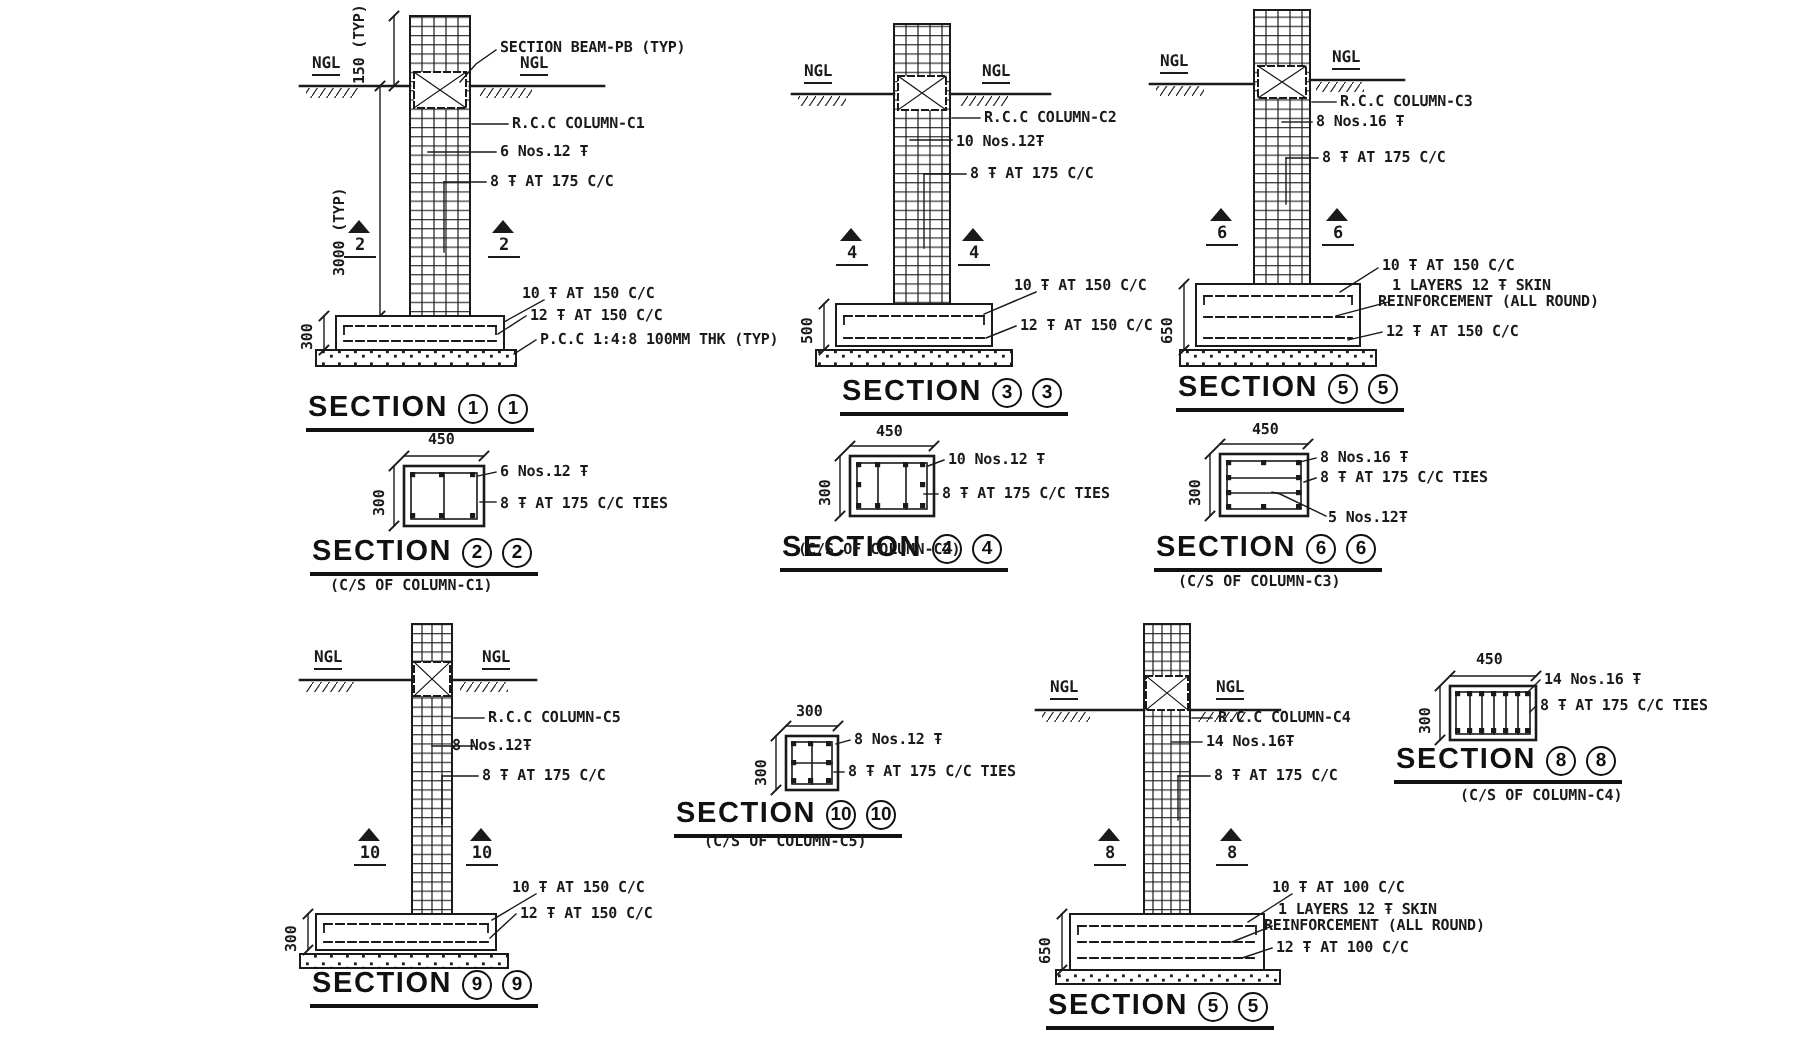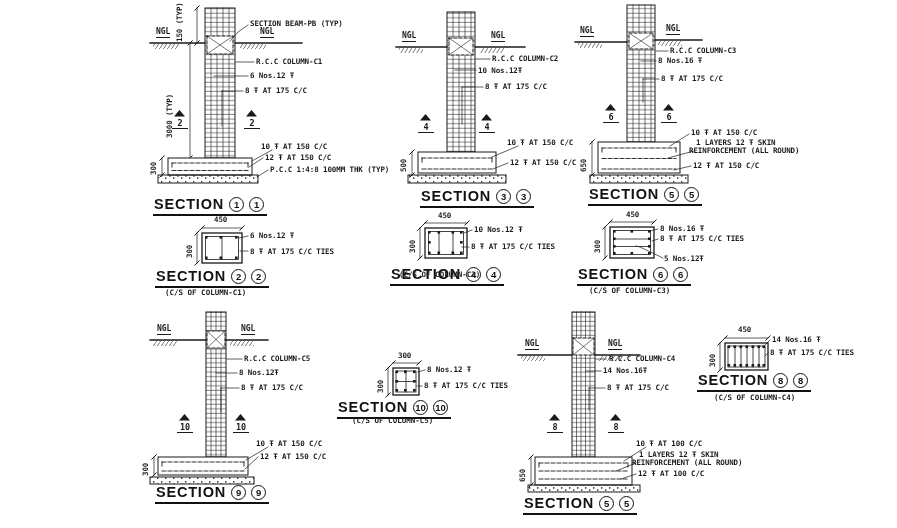--- a/index.html
+++ b/index.html
@@ -426,21 +426,21 @@
 <div class="title" style="left:577px;top:266px">
   <span>SECTION</span>
   <span class="circ">6</span>
   <span class="circ">6</span>
 </div>
 <span class="sub" style="left:589px;top:286px">(C/S OF COLUMN-C3)</span>
 
 <span class="lbl ngl" style="left:157px;top:325px">NGL</span>
 <span class="lbl ngl" style="left:241px;top:325px">NGL</span>
 <span class="lbl" style="left:244px;top:355px">R.C.C COLUMN-C5</span>
-<span class="lbl" style="left:239px;top:369px">8 Nos.12Ŧ</span>
+<span class="lbl" style="left:226px;top:369px">8 Nos.12Ŧ</span>
 <span class="lbl" style="left:241px;top:384px">8 Ŧ AT 175 C/C</span>
 <span class="lbl" style="left:256px;top:440px">10 Ŧ AT 150 C/C</span>
 <span class="lbl" style="left:260px;top:453px">12 Ŧ AT 150 C/C</span>
 <span class="lbl rot" style="left:142px;top:476px">300</span>
 <span class="mknum" style="left:177px;top:423px">10</span>
 <span class="mknum" style="left:233px;top:423px">10</span>
 <div class="title" style="left:155px;top:484px">
   <span>SECTION</span>
   <span class="circ">9</span>
   <span class="circ">9</span>
@@ -477,15 +477,15 @@
 
 <span class="lbl" style="left:738px;top:326px">450</span>
 <span class="lbl rot" style="left:709px;top:367px">300</span>
 <span class="lbl" style="left:772px;top:336px">14 Nos.16 Ŧ</span>
 <span class="lbl" style="left:770px;top:349px">8 Ŧ AT 175 C/C TIES</span>
 <div class="title" style="left:697px;top:372px">
   <span>SECTION</span>
   <span class="circ">8</span>
   <span class="circ">8</span>
 </div>
-<span class="sub" style="left:714px;top:393px">(C/S OF COLUMN-C4)</span>
+<span class="sub" style="left:730px;top:393px">(C/S OF COLUMN-C4)</span>
 
 </div>
 
 </body></html>

